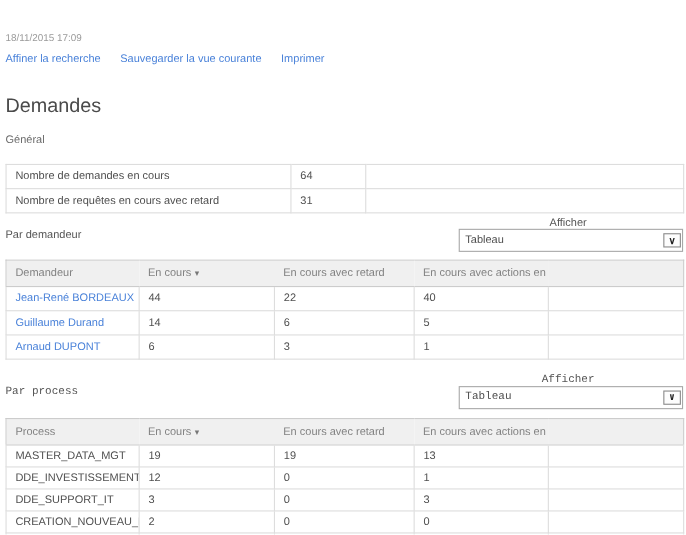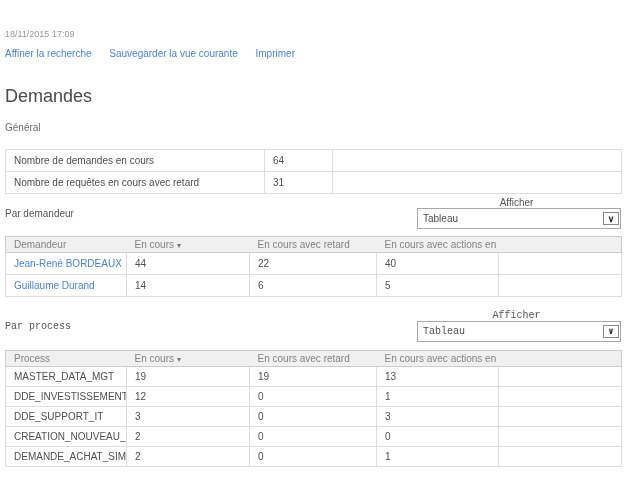--- a/index.html
+++ b/index.html
@@ -12,21 +12,21 @@
 
   .links { margin-top:9px; font-size:10px; }
   .links a { color:#4a82d9; text-decoration:none; margin-right:15px; cursor:pointer; }
 
   .section-title { font-size:18px; font-weight:400; color:#4a4a4a; margin-top:27px; }
   .sub-label { font-size:10px; color:#6b6b6b; margin-top:15px; }
 
   table { border-collapse:collapse; table-layout:fixed; width:616px; background:#fff; border:1px solid #ccc; }
   td, th { font-size:10px; font-weight:400; overflow:hidden; white-space:nowrap; }
   td { border:1px solid #ddd; color:#4f4f4f; padding:0 8px; height:22px; }
-  th { background:#f0f0f0; color:#828282; text-align:left; padding:0 8px; height:16px;
+  th { background:#f0f0f0; color:#828282; text-align:left; padding:0 8px; height:24px;
        border:none; border-bottom:1px solid #ccc; }
   .num { text-align:left; padding-right:10px; }
   th.num { padding-right:10px; }
   .link-cell { color:#4a82d9; cursor:pointer; }
   .sort-icon { font-size:8px; color:#777; margin-left:3px; }
 
   .tbl-general { margin-top:16px; }
   .tbl-general col:nth-child(1){ width:259px; }
   .tbl-general col:nth-child(2){ width:68px; }
   .tbl-general col:nth-child(3){ width:289px; }
@@ -125,20 +125,27 @@
       <td class="num">40</td>
       <td></td>
     </tr>
     <tr>
       <td class="link-cell">Guillaume Durand</td>
       <td class="num">14</td>
       <td class="num">6</td>
       <td class="num">5</td>
       <td></td>
     </tr>
+    <tr>
+      <td class="link-cell">Arnaud DUPONT</td>
+      <td class="num">6</td>
+      <td class="num">3</td>
+      <td class="num">1</td>
+      <td></td>
+    </tr>
   </tbody>
     </table>
 
   <div class="section-bar bar2">
     <span class="bar-label">Par process</span>
     <span class="afficher-wrap">
       <span class="afficher-label">Afficher</span>
       <span class="select">
         <span class="select-value">Tableau</span>
         <span class="select-arrow">∨</span>

